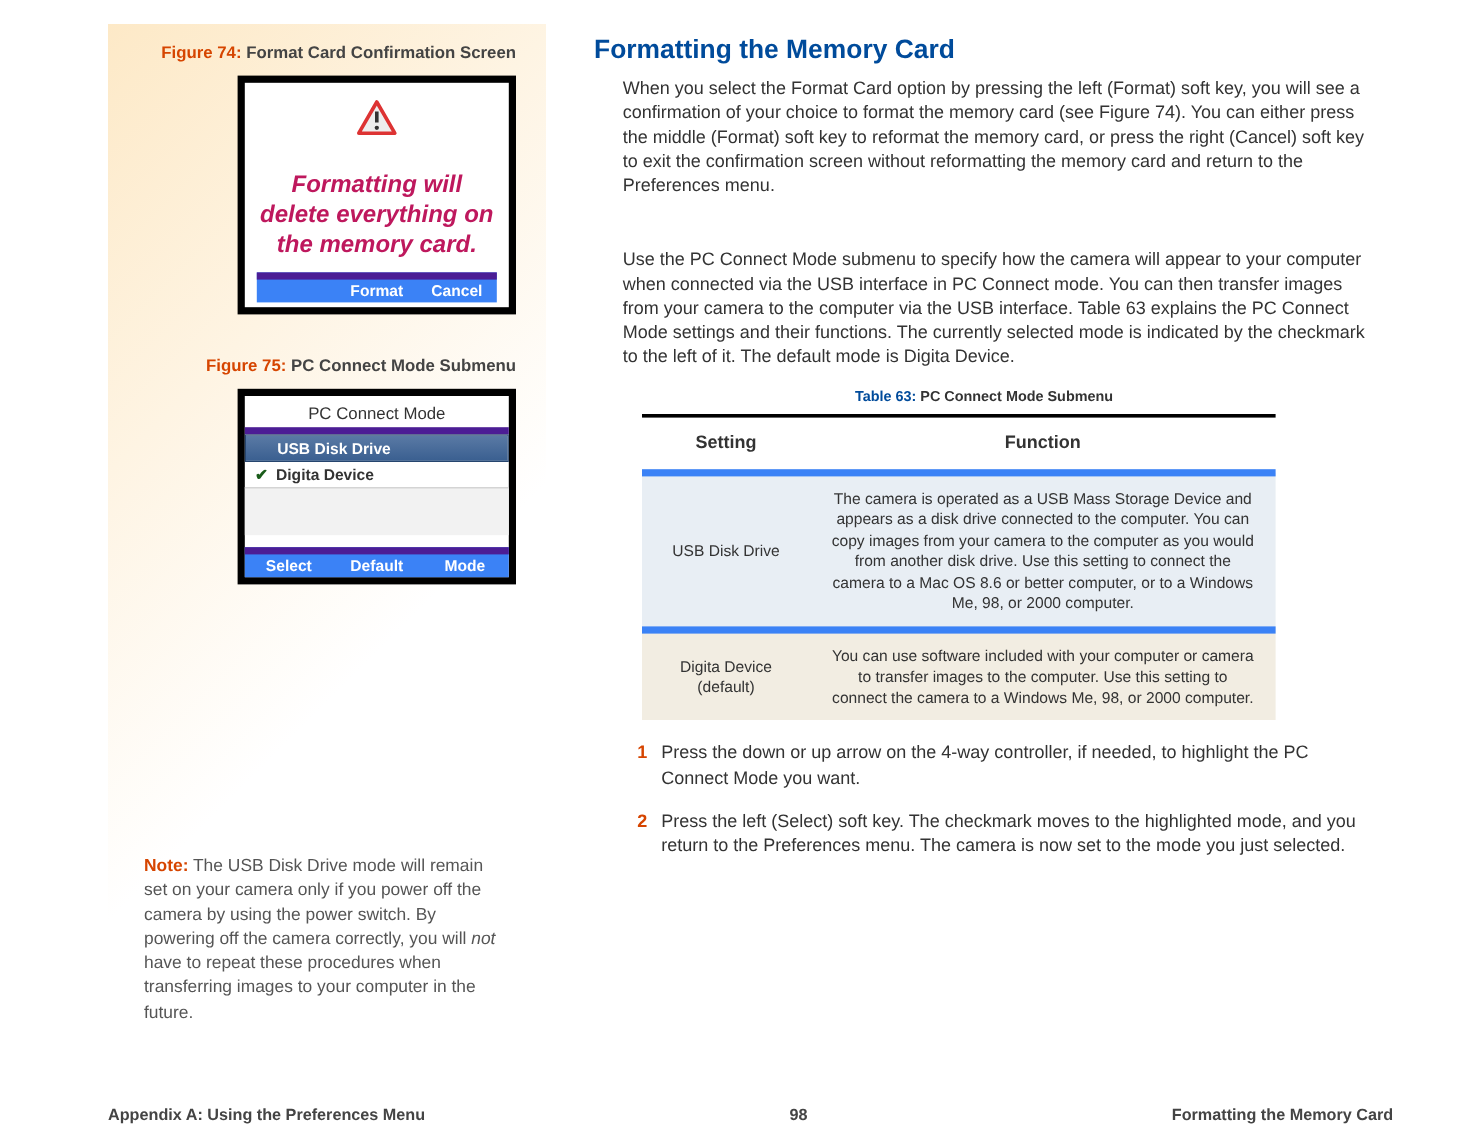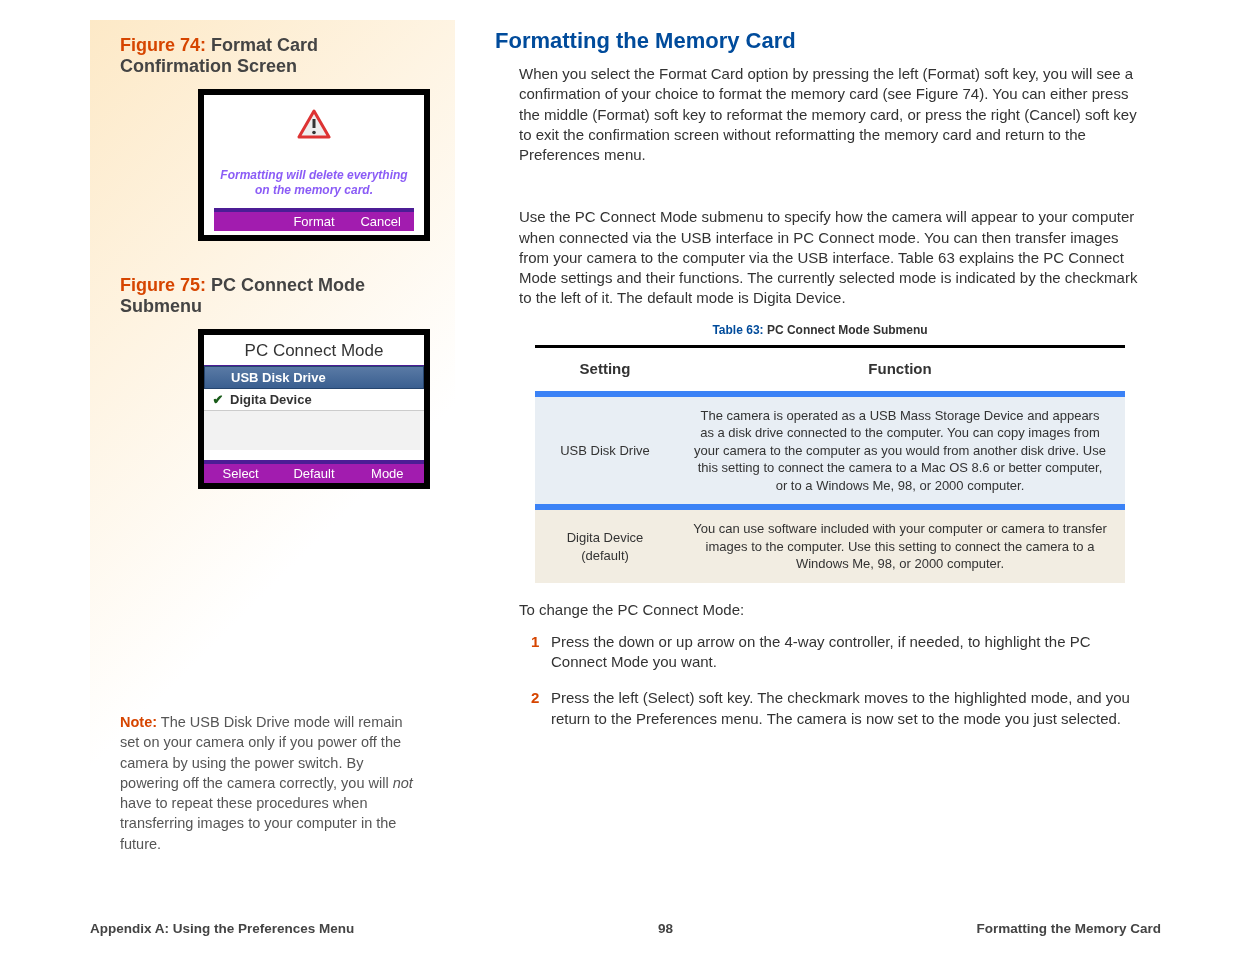--- a/index.html
+++ b/index.html
@@ -19,22 +19,23 @@
   }
   .sidebar {
     width: 365px;
     background: linear-gradient(135deg, #fde9c7 0%, #ffffff 60%, #ffffff 100%);
     padding: 15px 25px 20px 30px;
     flex-shrink: 0;
     display: flex;
     flex-direction: column;
   }
   .fig-caption {
-    font-weight: bold;
-    font-size: 18px;
+    text-align: right;
+    font-weight: bold;
+    font-size: 14px;
     margin-bottom: 12px;
     color: #444;
   }
   .fig-caption .fignum { color: #d64500; }
   .lcd {
     width: 232px;
     margin: 0 0 0 auto;
     background: #000;
     padding: 6px;
     position: relative;
@@ -44,37 +45,37 @@
     padding: 14px 10px 4px 10px;
     text-align: center;
     font-family: "Comic Sans MS", "Segoe Script", sans-serif;
     font-style: italic;
     font-weight: bold;
   }
   .warn-tri {
     margin: 0 auto 4px auto;
   }
   .warn-tri svg { display: block; margin: 0 auto; }
-  .lcd-text { font-size: 12px; line-height: 1.25; color: #8b5cf6; margin-top: 29px; }
+  .lcd-text { font-size: 20px; line-height: 1.25; color: #be185d; margin-top: 29px; }
   .lcd-softkeys {
     margin-top: 10px;
-    background: #a21caf;
+    background: #3b82f6;
     color: #fff;
     display: flex;
     font-family: "Trebuchet MS", sans-serif;
     font-style: normal;
-    font-weight: normal;
+    font-weight: bold;
     font-size: 13px;
     padding: 2px 0;
-    border-top: 4px solid #4c1d95;
+    border-top: 6px solid #4c1d95;
   }
   .lcd-softkeys span { flex: 1; text-align: center; }
 
   .lcd2 .lcd-inner { padding: 0; text-align: left; font-family: "Trebuchet MS", sans-serif; font-style: normal; }
-  .pcm-title { text-align: center; font-size: 17px; padding: 6px 0 4px 0; border-bottom: 1px solid #4c1d95; font-style: normal; font-weight: normal; font-family: "Lucida Sans", sans-serif;}
+  .pcm-title { text-align: center; font-size: 14px; padding: 6px 0 4px 0; border-bottom: 6px solid #4c1d95; font-style: normal; font-weight: normal; font-family: "Lucida Sans", sans-serif;}
   .pcm-row { display: flex; align-items: center; font-size: 13px; padding: 3px 6px 3px 2px; }
   .pcm-row.sel { background: linear-gradient(#5a7aa5, #3a5f90); color: #fff; border: 1px solid #26456e;}
   .pcm-check { width: 24px; text-align: center; font-weight: bold; color: #1a5c1a; }
   .pcm-row.sel .pcm-check { color: transparent; }
   .pcm-spacer { height: 40px; background: #f2f2f2; border-top: 1px solid #ccc;}
   .fig-block-2 { margin-top: 34px; }
 
   .note-block {
     margin-top: auto;
     font-size: 14.5px;
@@ -105,21 +106,21 @@
   .main .gap { height: 28px; }
   .table-caption {
     text-align: center;
     font-weight: bold;
     font-size: 12px;
     margin: 10px 0 8px 0;
     color: #333;
   }
   .table-caption .tnum { color: #004b9b; }
   table.pc-table {
-    width: 590px;
+    width: 528px;
     margin: 0 0 18px 40px;
     border-collapse: collapse;
   }
   table.pc-table thead th {
     border-top: 3.5px solid #000;
     padding: 12px 8px 14px 8px;
     font-size: 15px;
     text-align: center;
   }
   table.pc-table tbody td {
@@ -235,21 +236,20 @@
           <td class="setting">USB Disk Drive</td>
           <td>The camera is operated as a USB Mass Storage Device and appears as a disk drive connected to the computer. You can copy images from your camera to the computer as you would from another disk drive. Use this setting to connect the camera to a Mac OS 8.6 or better computer, or to a Windows Me, 98, or 2000 computer.</td>
         </tr>
         <tr class="alt">
           <td class="setting">Digita Device (default)</td>
           <td>You can use software included with your computer or camera to transfer images to the computer. Use this setting to connect the camera to a Windows Me, 98, or 2000 computer.</td>
         </tr>
       </tbody>
     </table>
 
-    <p class="change-lead">To change the PC Connect Mode:</p>
 
     <ol class="steps">
       <li>
         <span class="num">1</span>
         <span>Press the down or up arrow on the 4-way controller, if needed, to highlight the PC Connect Mode you want.</span>
       </li>
       <li>
         <span class="num">2</span>
         <span>Press the left (Select) soft key. The checkmark moves to the highlighted mode, and you return to the Preferences menu. The camera is now set to the mode you just selected.</span>
       </li>

